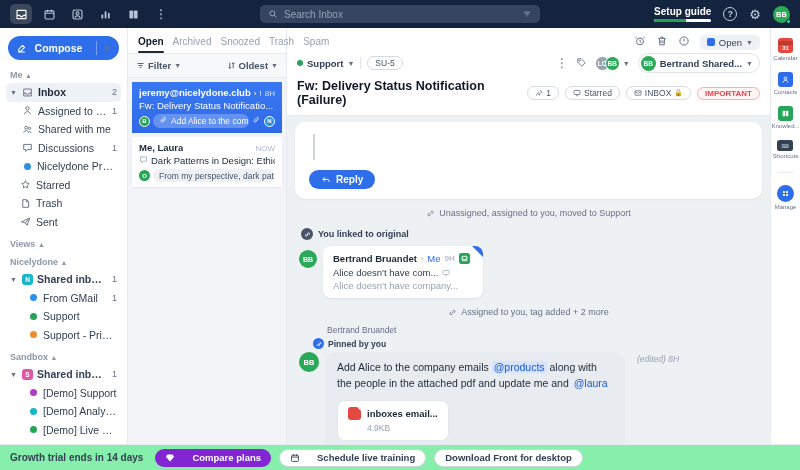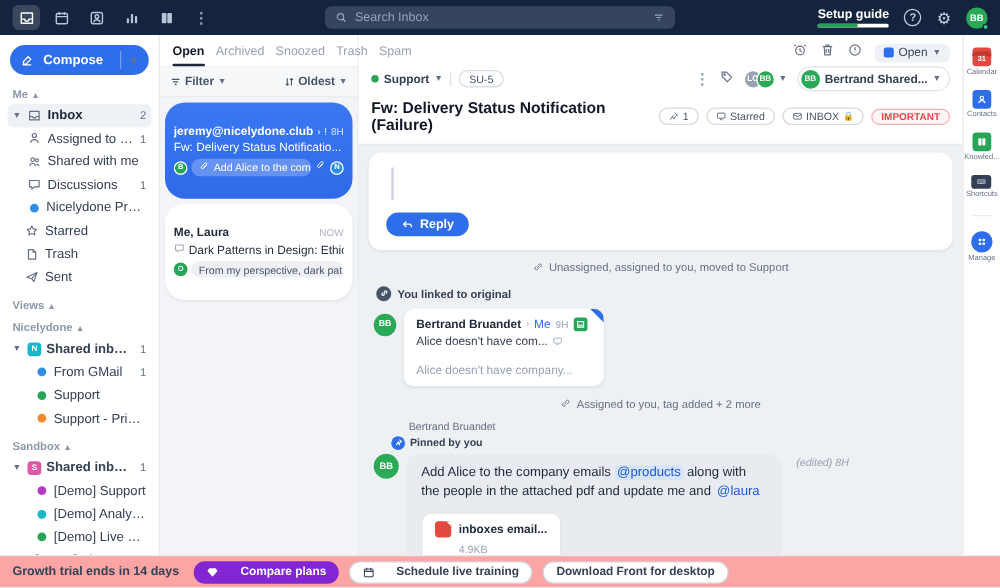--- a/index.html
+++ b/index.html
@@ -54,21 +54,21 @@
   
   .listcol { width:159px; border-right:1px solid #e7eaee; display:flex; flex-direction:column; background:#f2f4f7; }
   .tabs { height:26px; background:#fff; display:flex; align-items:flex-end; gap:9px; padding:0 10px; border-bottom:1px solid #e7eaee; flex:0 0 auto; }
   .tab { font-size:10px; color:#98a2b3; padding-bottom:6px; position:relative; }
   .tab.on { color:#101828; font-weight:bold; }
   .tab.on::after { content:""; position:absolute; left:0; right:0; bottom:0; height:2.5px; background:#1d2939; border-radius:2px; }
   .filterrow { height:24px; display:flex; align-items:center; padding:0 8px; color:#475467; font-size:9.5px; font-weight:bold; border-bottom:1px solid #e7eaee; background:#f7f8fa; flex:0 0 auto; }
   .filterrow .grp { display:flex; align-items:center; gap:3px; }
   .filterrow svg { width:9px; height:9px; }
   .filterrow .chv { font-size:7px; color:#667085; }
-  .convitem { margin:4px 4px 0; border-radius:16px; padding:18px 7px; font-size:9.5px; }
+  .convitem { margin:4px 4px 0; border-radius:0; padding:5px 7px; font-size:9.5px; }
   .convitem.sel { background:linear-gradient(180deg,#3a78f2,#2f6ae8); color:#fff; }
   .convitem.plain { background:#fff; box-shadow:0 1px 2px rgba(16,24,40,.06); color:#1d2939; }
   .ci-r1 { display:flex; align-items:baseline; gap:3px; }
   .ci-r1 .snd { font-weight:bold; white-space:nowrap; overflow:hidden; text-overflow:ellipsis; }
   .ci-r1 .flag { font-size:8px; }
   .ci-r1 .tm { margin-left:auto; font-size:8px; opacity:.8; }
   .ci-r2 { margin-top:2px; white-space:nowrap; overflow:hidden; text-overflow:ellipsis; display:flex; align-items:center; gap:3px; }
   .ci-r3 { margin-top:3px; display:flex; align-items:center; gap:3px; }
   .mini-av { width:11px; height:11px; border-radius:50%; color:#fff; font-size:6px; font-weight:bold; display:flex; align-items:center; justify-content:center; flex:0 0 auto; }
   .pill-snip { flex:1; min-width:0; border-radius:8px; padding:1.5px 6px; font-size:8.5px; white-space:nowrap; overflow:hidden; text-overflow:ellipsis; display:flex; align-items:center; gap:3px; }
@@ -116,21 +116,21 @@
   .msgcard2 { background:#fff; border-radius:8px; box-shadow:0 1px 2px rgba(16,24,40,.08); padding:7px 10px; position:relative; overflow:hidden; font-size:9.5px; width:160px; }
   .msgcard2 .corner { position:absolute; top:0; right:0; width:0; height:0; border-top:11px solid #2e6eea; border-left:11px solid transparent; }
   .m2r1 { display:flex; align-items:center; gap:4px; }
   .m2r1 .nm { font-weight:bold; color:#1d2939; white-space:nowrap; }
   .m2r1 .to { color:#2e6eea; }
   .m2r1 .tm { color:#98a2b3; font-size:8px; }
   .gchip { width:11px; height:11px; background:#27a556; border-radius:2.5px; color:#fff; display:flex; align-items:center; justify-content:center; }
   .gchip svg { width:7px; height:7px; }
   .m2r2 { margin-top:3px; color:#344054; display:flex; align-items:center; gap:4px; white-space:nowrap; }
   .m2r2 svg { width:8px; height:8px; color:#98a2b3; }
-  .m2r3 { margin-top:12px; color:#98a2b3; white-space:nowrap; }
+  .m2r3 { margin-top:2px; color:#98a2b3; white-space:nowrap; }
 
   .cmt { margin:8px 0 0 4px; }
   .cmt-name { color:#667085; font-size:8.5px; margin-left:28px; }
   .cmt-pin { display:flex; align-items:center; gap:4px; margin:3px 0 3px 14px; font-size:8.5px; font-weight:bold; color:#344054; }
   .pincirc { width:11px; height:11px; border-radius:50%; background:#2e6eea; color:#fff; display:flex; align-items:center; justify-content:center; }
   .pincirc svg { width:6px; height:6px; }
   .cmt-row { display:flex; gap:6px; align-items:flex-start; }
   .cmt-row .av2 { width:20px; height:20px; border-radius:50%; background:#2aa957; color:#fff; font-size:7.5px; font-weight:bold; display:flex; align-items:center; justify-content:center; flex:0 0 auto; }
   .bubble { background:#e8ecf0; border-radius:10px; padding:8px 12px 10px; font-size:10.5px; color:#1d2939; width:300px; line-height:1.5; }
   .mention { background:#d6e4ff; color:#1a5ad7; border-radius:3px; padding:0 2px; }
@@ -150,21 +150,21 @@
   .ric.cal { background:#e5483f; font-size:6px; font-weight:bold; flex-direction:column; }
   .ric.cal i { display:block; width:100%; height:4px; background:#c03931; border-radius:3px 3px 0 0; font-style:normal; }
   .ric.con { background:#2e6eea; }
   .ric.kn { background:#27a556; }
   .ric.sh { background:#344054; width:16px; height:11px; border-radius:2.5px; font-size:5px; letter-spacing:1px; color:#cbd5e1; }
   .ric.mg { background:#2e6eea; border-radius:50%; width:17px; height:17px; }
   .ric svg { width:9px; height:9px; }
   .raildiv { width:16px; height:1px; background:#e7eaee; margin:2px 0 10px; }
 
   
-  .bottombar { height:26px; border-top:1px solid #e7eaee; background:#fca5a5; display:flex; align-items:center; gap:8px; padding:0 10px; flex:0 0 auto; }
+  .bottombar { height:26px; border-top:1px solid #e7eaee; background:#86efac; display:flex; align-items:center; gap:8px; padding:0 10px; flex:0 0 auto; }
   .trial { font-size:10px; font-weight:bold; color:#344054; margin-right:4px; }
   .bpill { height:18px; border-radius:10px; display:flex; align-items:center; gap:17px; padding:0 10px; font-size:9.5px; font-weight:bold; }
   .bpill.purple { background:#8226d3; color:#fff; }
   .bpill.outline { border:1px solid #d0d5dd; color:#344054; background:#fff; }
   .bpill svg { width:10px; height:10px; }
 </style>
 </head>
 <body>
 
 <div class="app">

